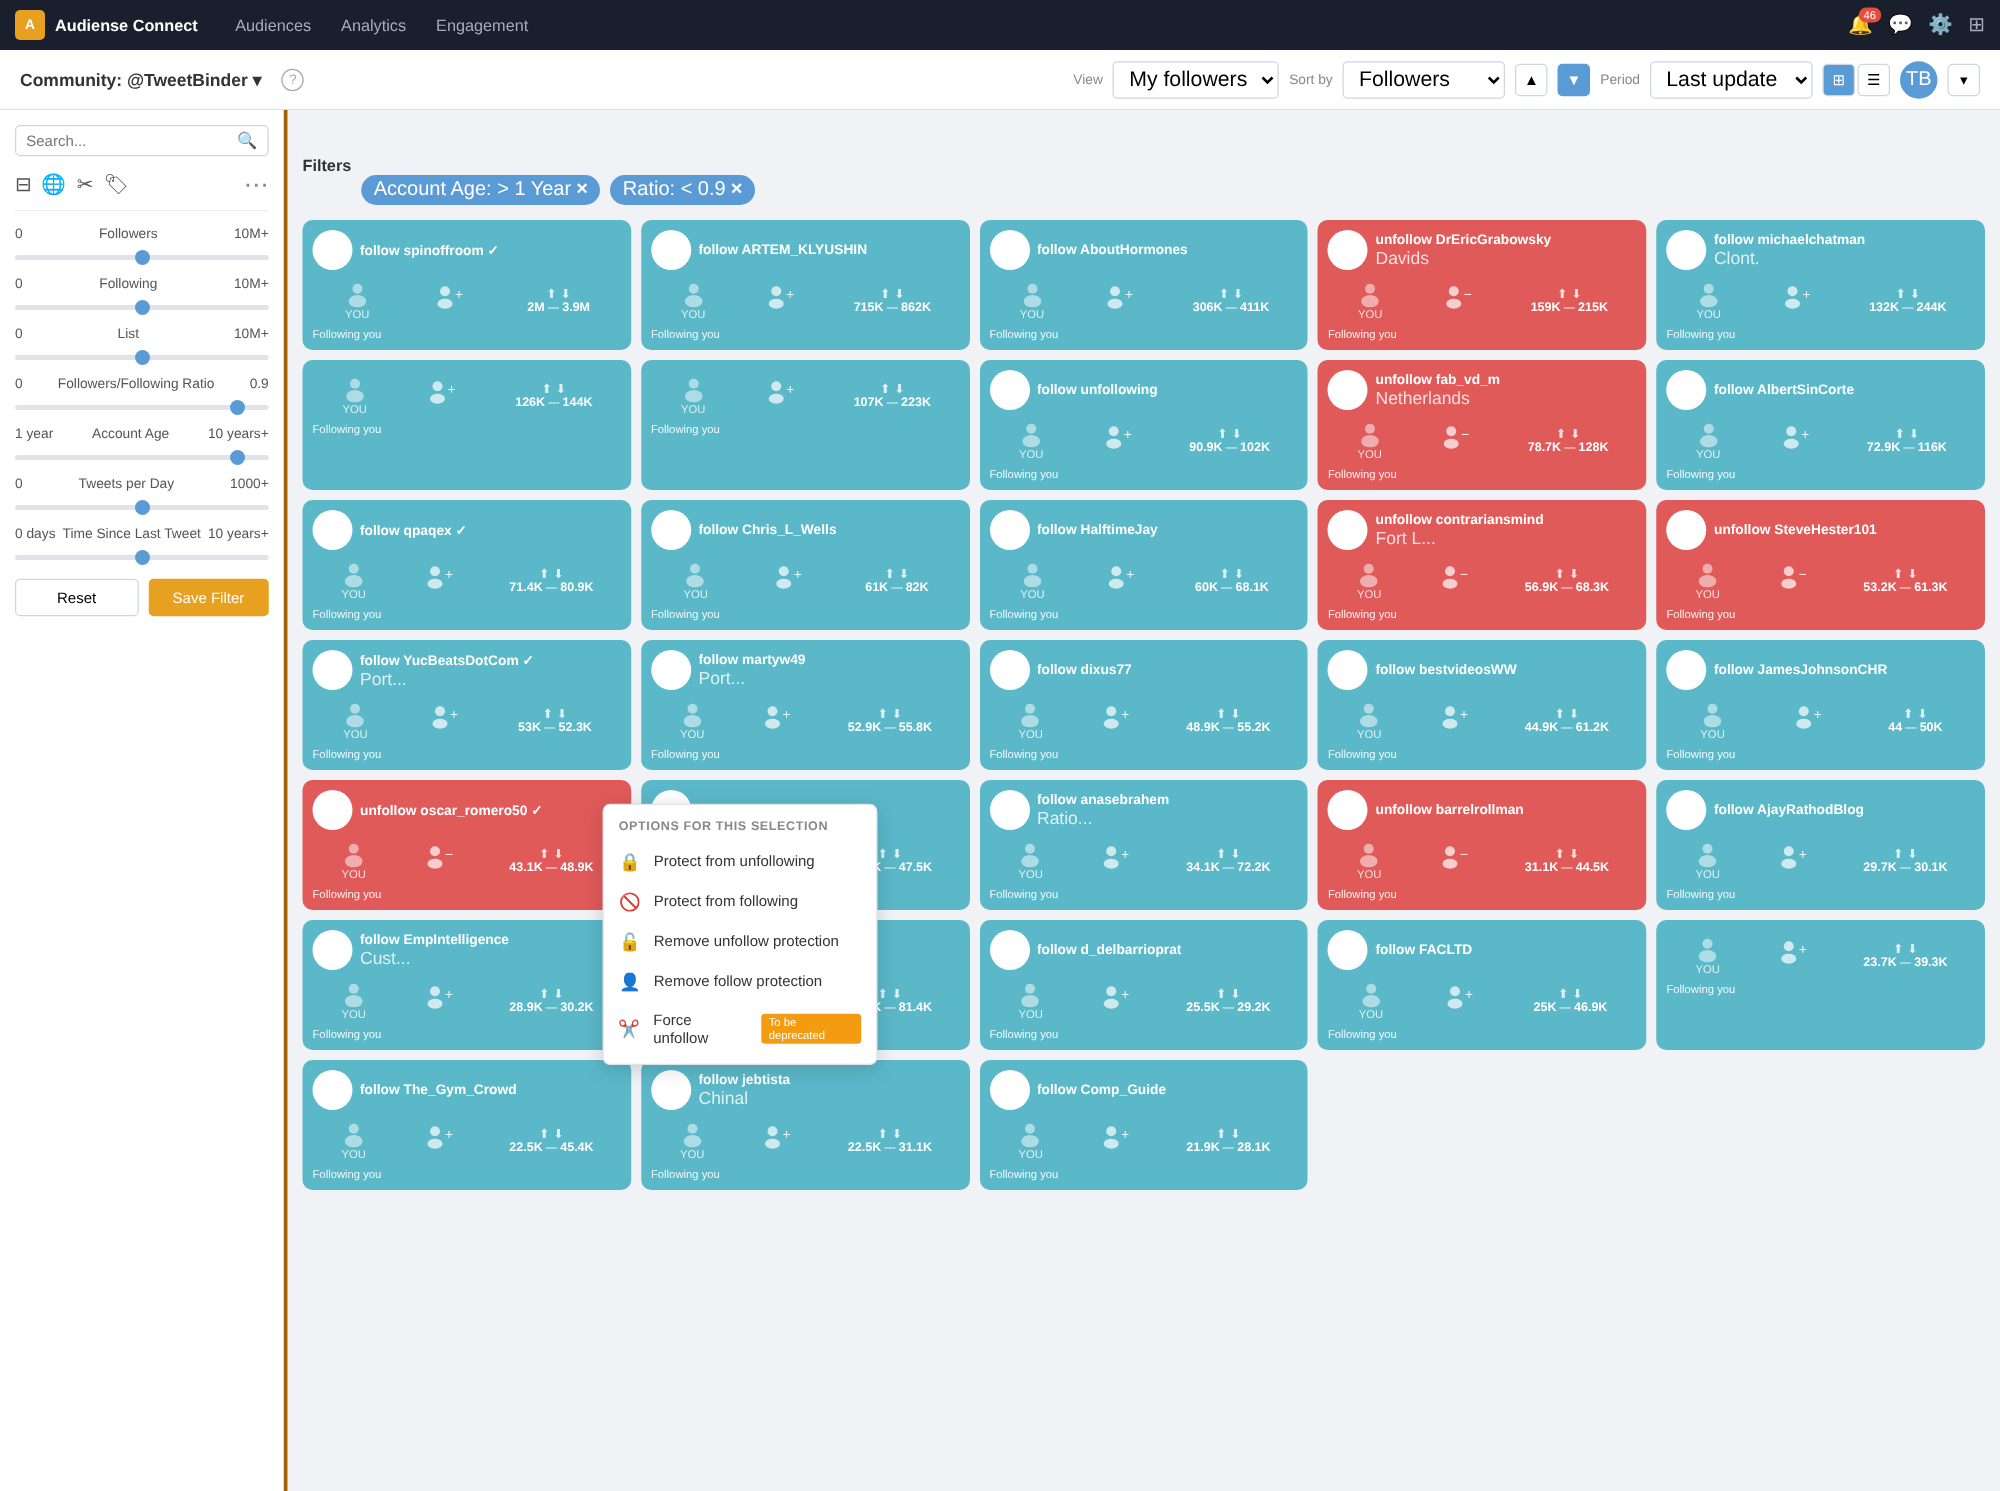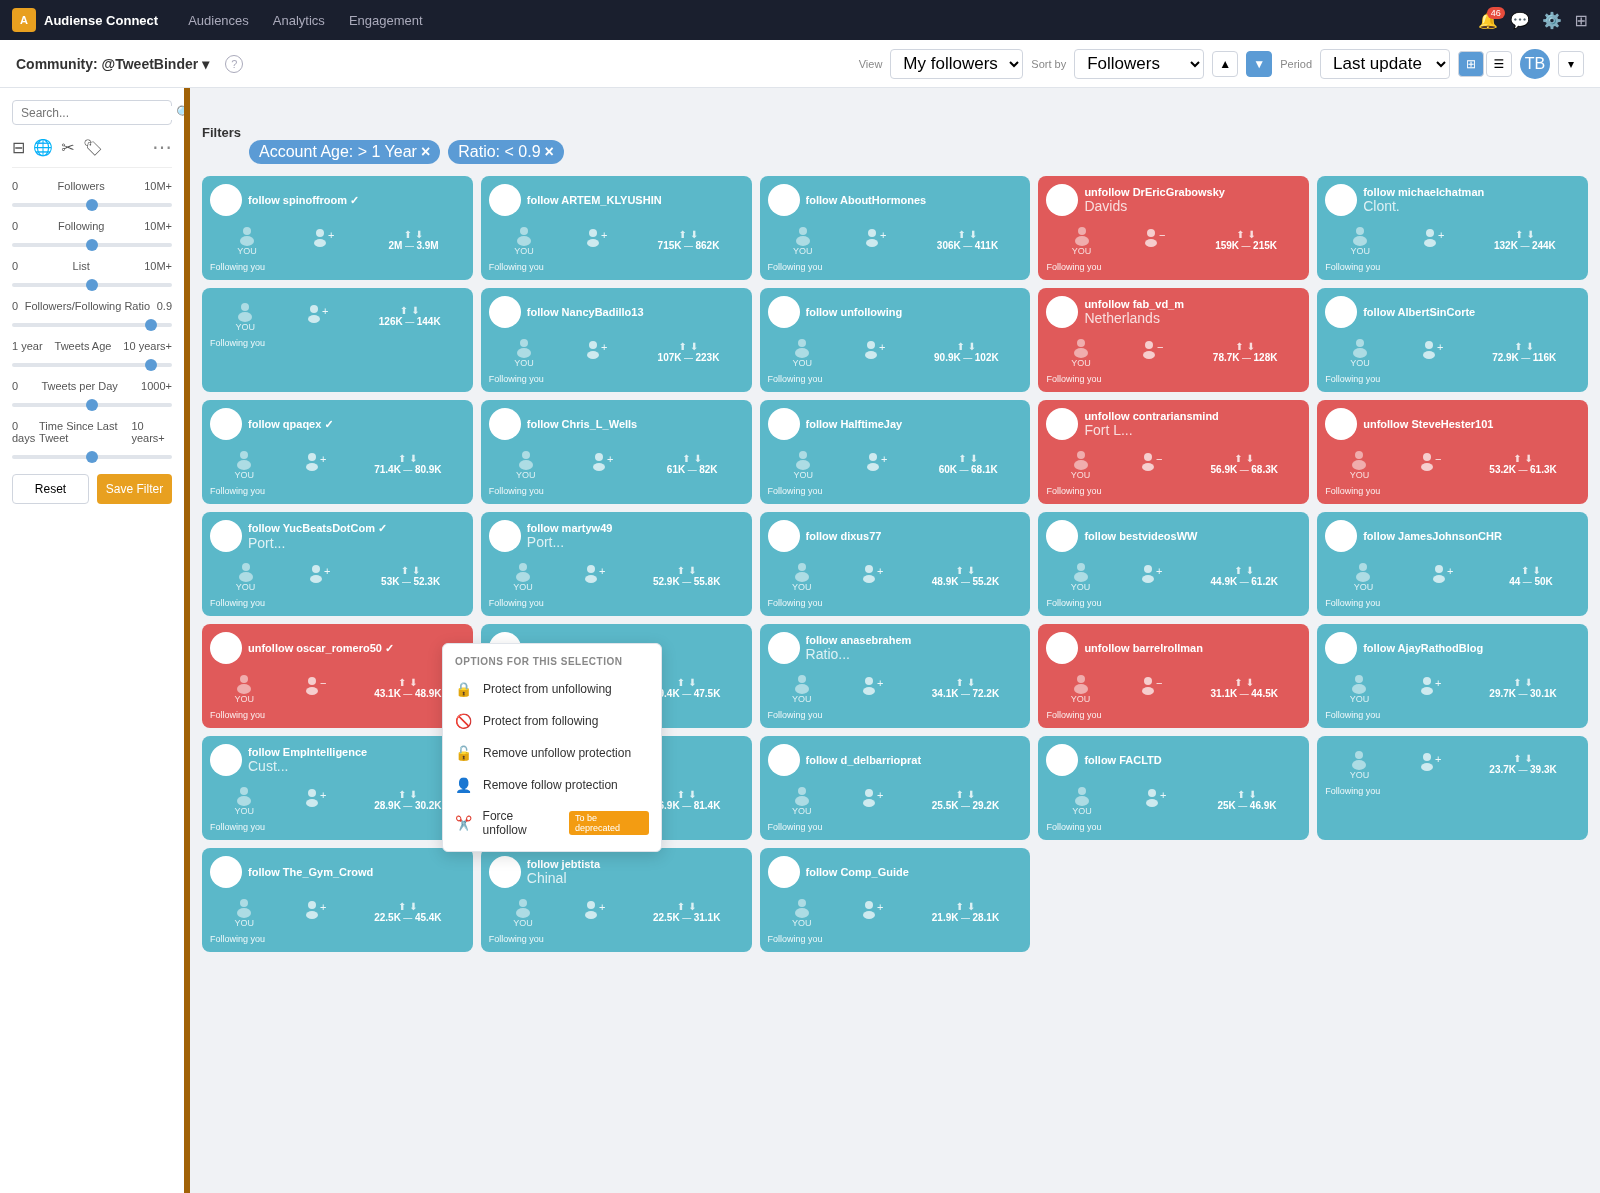--- a/index.html
+++ b/index.html
@@ -26,21 +26,21 @@
     .sort-btn.active { background: #5b9bd5; color: #fff; border-color: #5b9bd5; }
     .grid-toggle { display: flex; gap: 2px; }
     .grid-btn { width: 26px; height: 26px; border: 1px solid #d0d5de; border-radius: 4px; background: #fff; cursor: pointer; display: flex; align-items: center; justify-content: center; font-size: 12px; }
     .grid-btn.active { background: #5b9bd5; color: #fff; }
     .avatar-btn { width: 30px; height: 30px; border-radius: 50%; background: #5b9bd5; display: flex; align-items: center; justify-content: center; color: #fff; font-size: 16px; cursor: pointer; }
 
     
     .main { display: flex; height: calc(100vh - 88px); }
 
     
-    .sidebar { width: 190px; background: #fff; border-right: 6px solid #a16207; padding: 12px; overflow-y: auto; flex-shrink: 0; }
+    .sidebar { width: 230px; background: #fff; border-right: 3px solid #a16207; padding: 12px; overflow-y: auto; flex-shrink: 0; }
     .search-box { display: flex; align-items: center; border: 1px solid #d0d5de; border-radius: 4px; padding: 4px 8px; margin-bottom: 10px; }
     .search-input { border: none; outline: none; flex: 1; font-size: 12px; }
     .search-icon { color: #aab; font-size: 13px; }
     .filter-icons { display: flex; gap: 8px; margin-bottom: 12px; align-items: center; padding-bottom: 8px; border-bottom: 1px solid #eee; }
     .filter-icon { color: #555; cursor: pointer; font-size: 16px; }
     .filter-icon.more { margin-left: auto; color: #888; font-size: 20px; }
 
     .filter-section { margin-bottom: 10px; }
     .filter-label { display: flex; justify-content: space-between; font-size: 11px; color: #555; margin-bottom: 4px; }
     input[type=range] { width: 100%; height: 4px; -webkit-appearance: none; background: #e0e4ea; border-radius: 2px; outline: none; }
@@ -193,21 +193,21 @@
         <span>0</span>
         <span>Followers/Following Ratio</span>
         <span>0.9</span>
       </div>
       <input type="range" value="90" style="">
     </div>
 
     <div class="filter-section">
       <div class="filter-label">
         <span>1 year</span>
-        <span>Tweets Age</span>
+        <span>Account Age</span>
         <span>10 years+</span>
       </div>
       <input type="range" value="90" style="">
     </div>
 
     <div class="filter-section">
       <div class="filter-label">
         <span>0</span>
         <span>Tweets per Day</span>
         <span>1000+</span>
@@ -455,32 +455,20 @@
         <div class="card-icons-row">
           <span class="card-small-icon">⬆</span>
           <span class="card-small-icon">⬇</span>
         </div>
         <div class="card-stat-nums">126K<span style="opacity:0.7;font-size:9px;"> — </span>144K</div>
       </div>
     </div>
     <div class="card-following-label">Following you</div>
   </div>
           <div class="card follow">
-    <div class="card-header">
-      <div class="card-avatar">
-        <svg width="28" height="28" viewBox="0 0 28 28" fill="none">
-          <circle cx="14" cy="10" r="5" fill="rgba(255,255,255,0.6)"></circle>
-          <ellipse cx="14" cy="22" rx="9" ry="6" fill="rgba(255,255,255,0.6)"></ellipse>
-        </svg>
-      </div>
-      <div style="flex:1;overflow:hidden;">
-        <div class="card-name">follow NancyBadillo13</div>
-
-      </div>
-    </div>
     <div class="card-body">
       <div class="card-you">
         <svg width="22" height="22" viewBox="0 0 22 22" fill="none">
           <circle cx="11" cy="7" r="4" fill="rgba(255,255,255,0.5)"></circle>
           <ellipse cx="11" cy="17" rx="7" ry="5" fill="rgba(255,255,255,0.5)"></ellipse>
         </svg>
         <div class="card-you-label">YOU</div>
       </div>
       <div style="color:rgba(255,255,255,0.9);font-size:18px;">
         <svg width="26" height="26" viewBox="0 0 26 26" fill="none">

